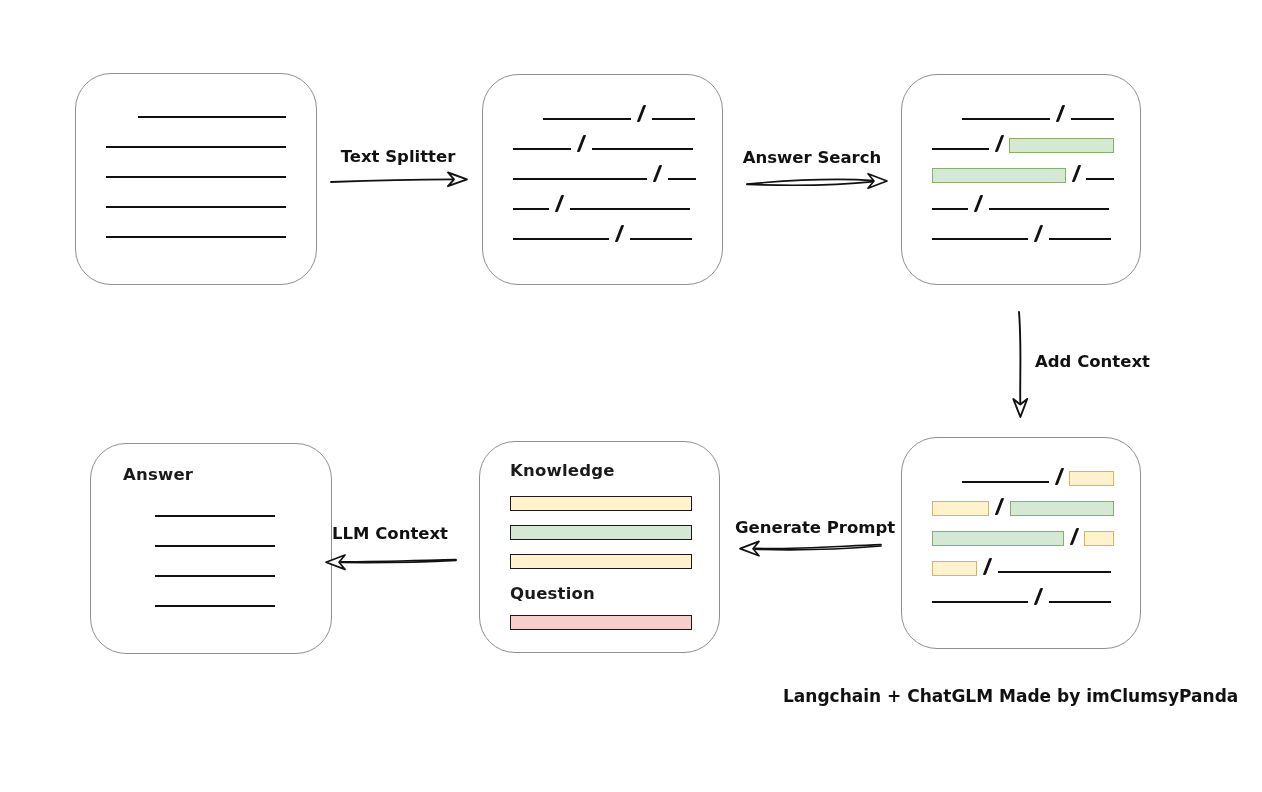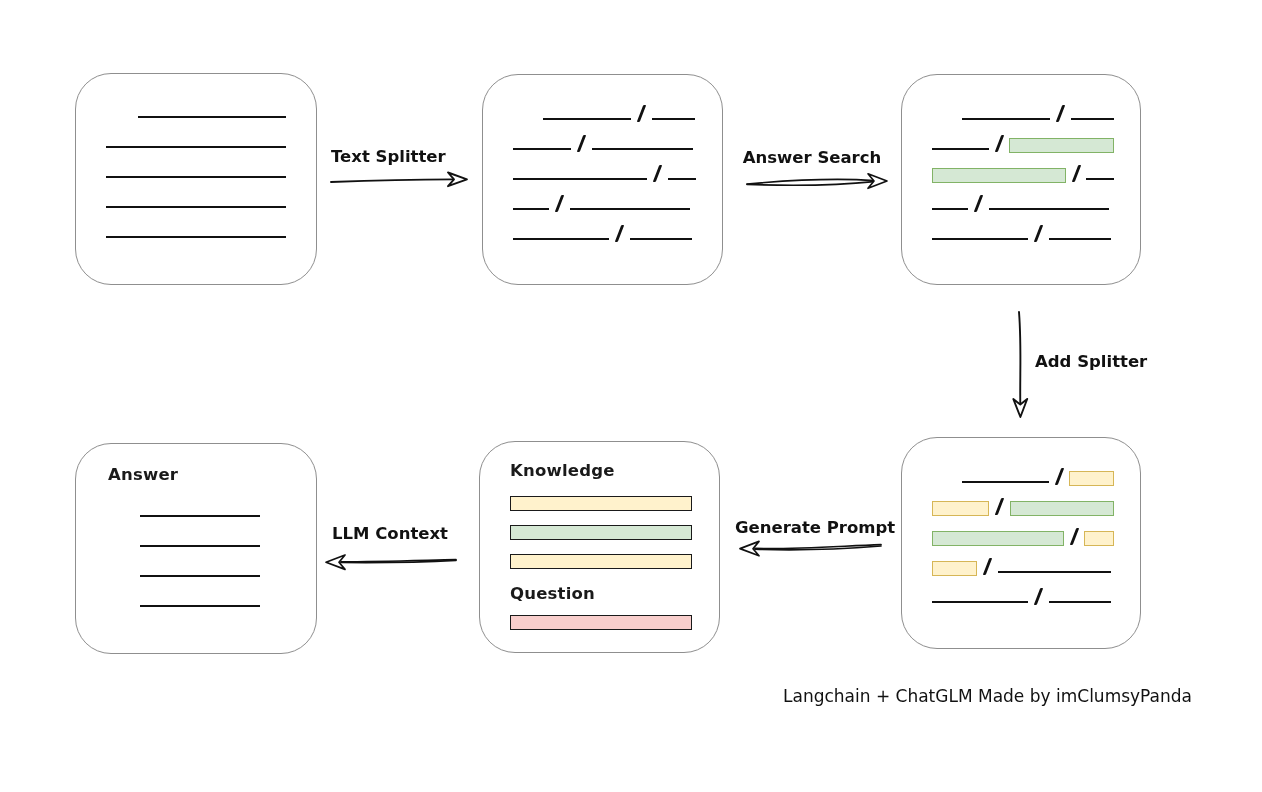--- a/index.html
+++ b/index.html
@@ -9,21 +9,21 @@
   }
   .box{
     position:absolute;background:#fff;border:1.4px solid #8f8f8f;border-radius:36px;
     box-sizing:border-box;
   }
   #box-source {left:75px; top:73px; width:242px;height:212px;}
   #box-split  {left:482px;top:74px; width:241px;height:211px;}
   #box-matched{left:901px;top:74px; width:240px;height:211px;}
   #box-context{left:901px;top:437px;width:240px;height:212px;}
   #box-prompt {left:479px;top:441px;width:241px;height:212px;}
-  #box-answer {left:75px; top:443px;width:242px;height:211px;}
+  #box-answer {left:90px; top:443px;width:242px;height:211px;}
 
   .rows{display:flex;flex-direction:column;}
   #box-source .rows{padding:17px 28px 0 30px;}
   #box-split .rows, #box-matched .rows, #box-context .rows{padding:18px 26px 0 30px;}
   #box-answer .rows{padding:4px 28px 0 32px;}
   .row{height:30px;display:flex;align-items:flex-end;}
   .sp{display:inline-block;height:1px;}
   .ln{display:inline-block;height:0;border-bottom:2px solid #111;margin-bottom:3px;}
   .sl{display:inline-block;width:2.6px;height:17px;background:#111;
       transform:skewX(-21deg);margin:0 9px 1px 9px;border-radius:1px;}
@@ -38,21 +38,21 @@
   .pchip{height:13px;border:1.6px solid;margin-top:14px;width:180px;}
   .qtitle-gap{margin-top:14px;}
   .qchip-wrap .pchip{margin-top:10px;}
 
   .arrow-label{
     position:absolute;font-size:16.5px;font-weight:600;white-space:nowrap;color:#111;
   }
   .svg-layer{position:absolute;left:0;top:0;pointer-events:none;}
   .caption{
     position:absolute;left:783px;top:686px;width:392px;text-align:center;
-    font-size:17px;font-weight:400;color:#111;white-space:nowrap;
+    font-size:17px;font-weight:700;color:#111;white-space:nowrap;
   }
 </style>
 </head>
 <body>
 
 <div class="canvas">
 
   <div class="box" id="box-source">
     <div class="rows">
         <div class="row">
@@ -191,23 +191,23 @@
         </div>
         <div class="row">
           <span class="ln" style="width: 178px;"></span>
         </div>
         <div class="row">
           <span class="ln" style="width: 178px;"></span>
         </div>
       </div>
   </div>
 
-  <div class="arrow-label" style="left:331px;top:147px;width:134px;">Text Splitter</div>
+  <div class="arrow-label" style="left:331px;top:147px;width:134px;text-align:center;">Text Splitter</div>
   <div class="arrow-label" style="left:742px;top:148px;width:140px;text-align:center;">Answer Search</div>
-  <div class="arrow-label" style="left:1035px;top:352px;">Add Splitter</div>
+  <div class="arrow-label" style="left:1035px;top:352px;">Add Context</div>
   <div class="arrow-label" style="left:735px;top:518px;width:150px;text-align:center;">Generate Prompt</div>
   <div class="arrow-label" style="left:324px;top:524px;width:132px;text-align:center;">LLM Context</div>
 
   <svg class="svg-layer" width="1262" height="792" viewBox="0 0 1262 792">
     <g stroke="#111" fill="none" stroke-width="1.9" stroke-linecap="round" stroke-linejoin="round">
       <path d="M331,182 C380,180.4 425,179.6 453,179.4"></path>
       <path d="M448,172.5 L467,179.3 L448,186.2 L454,179.4 Z" fill="#fff"></path>
     </g>
     <g stroke="#111" fill="none" stroke-width="1.7" stroke-linecap="round" stroke-linejoin="round">
       <path d="M747,184 C800,179.3 845,178.6 874,180.6"></path>

